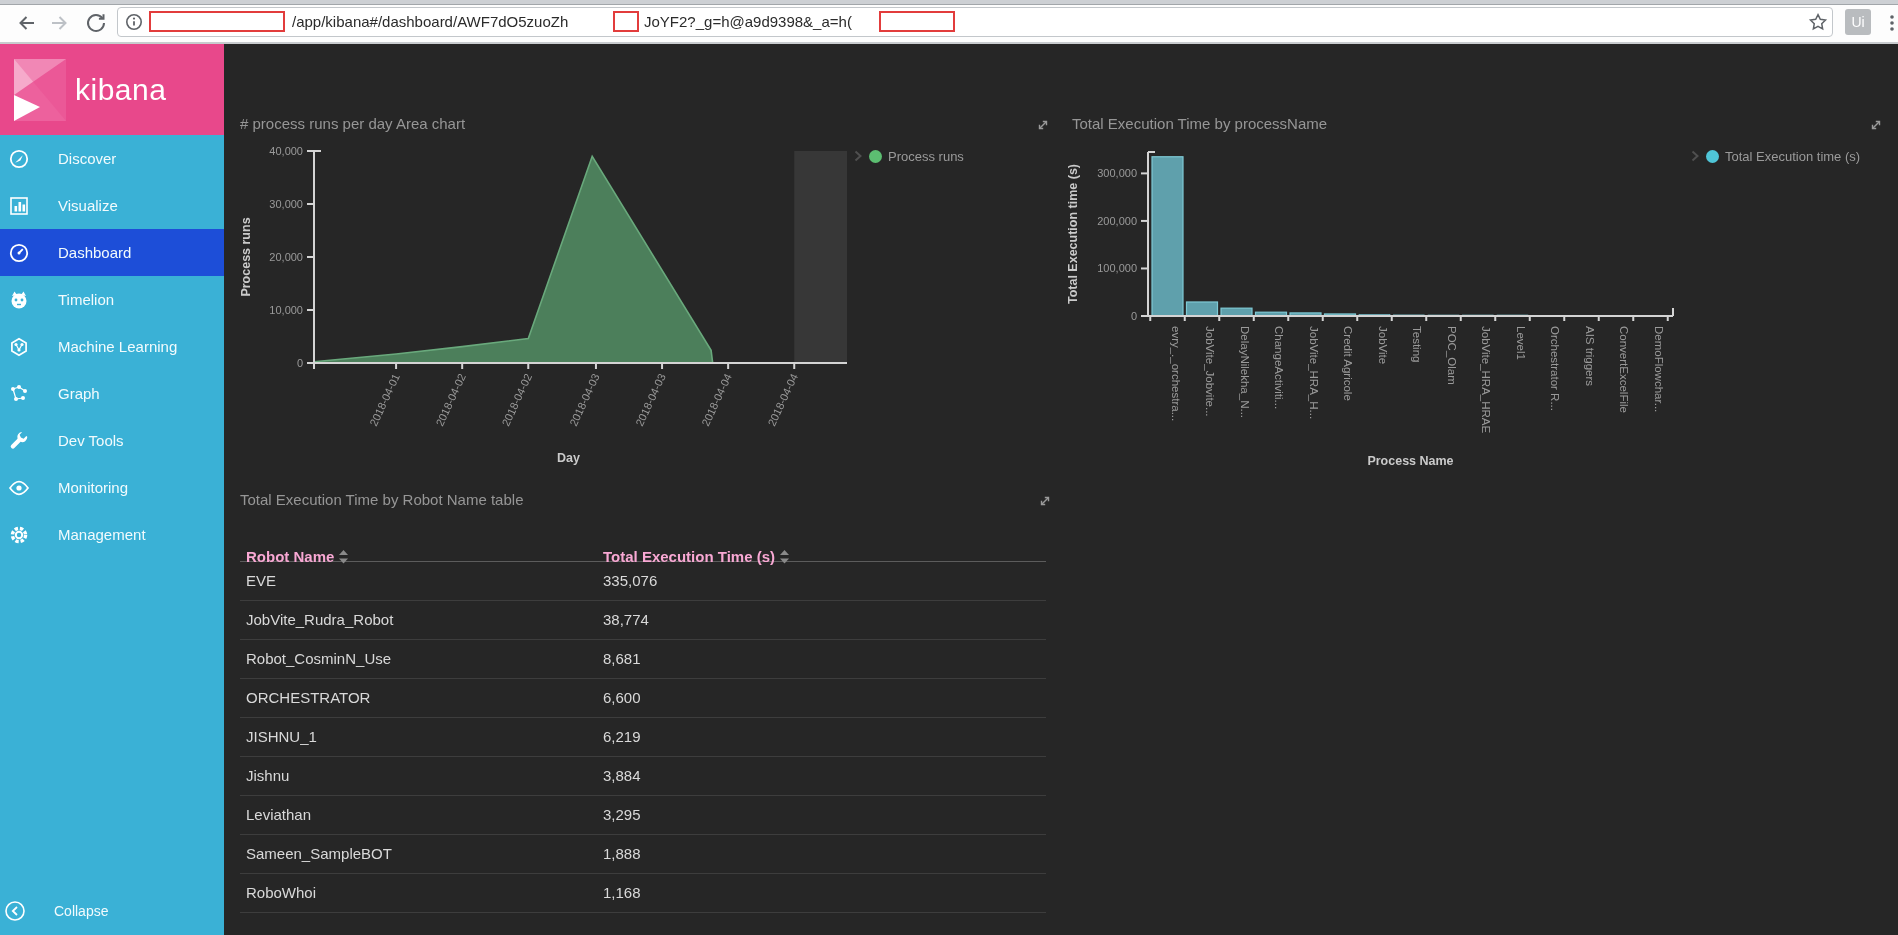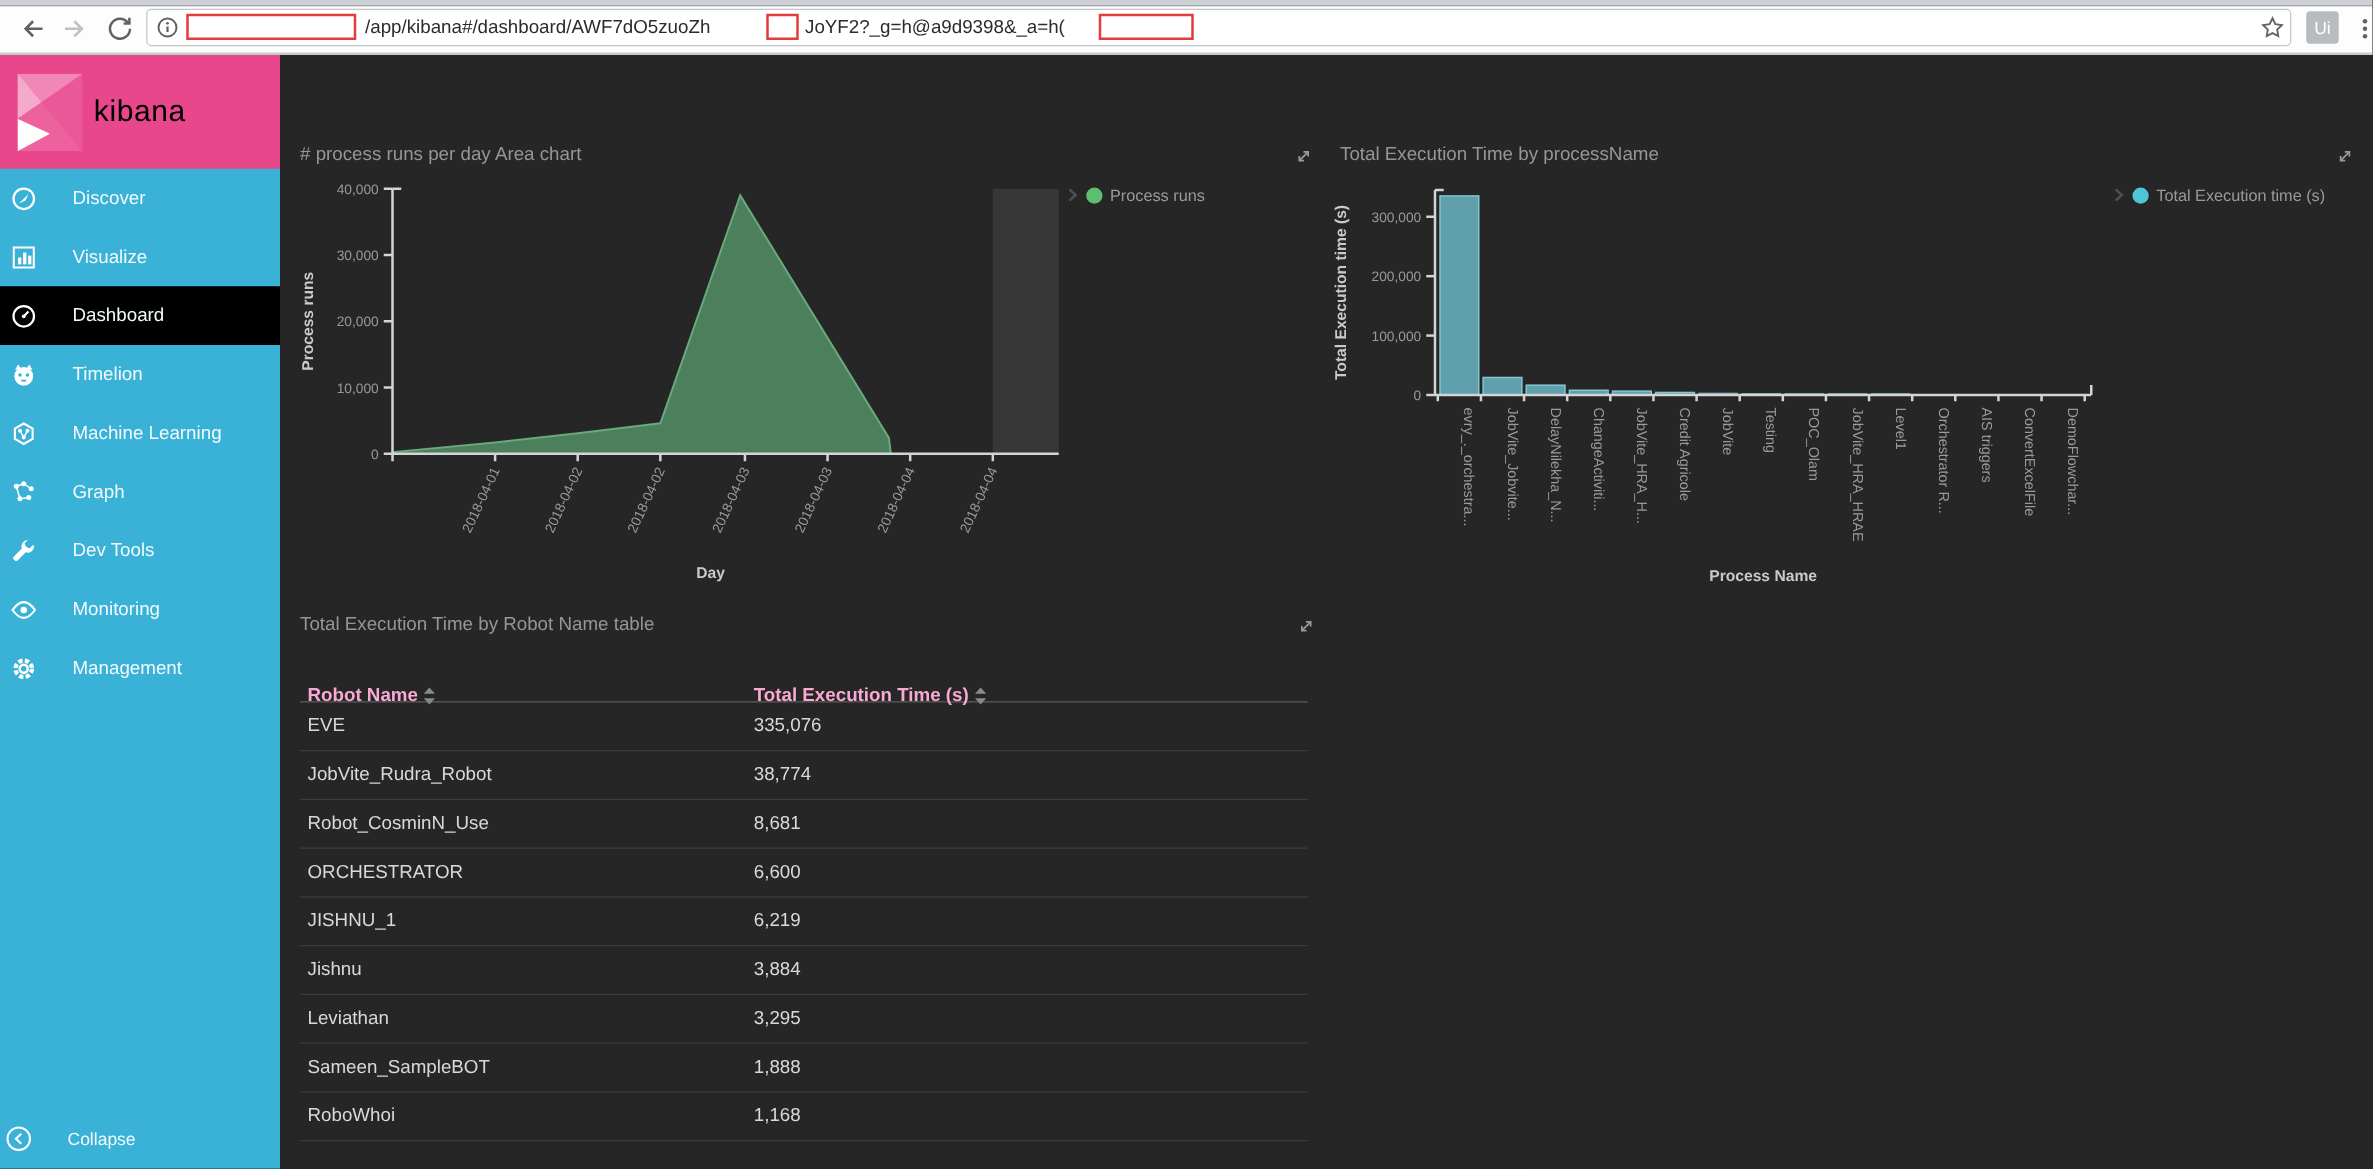--- a/index.html
+++ b/index.html
@@ -11,24 +11,24 @@
   #toolbar{position:absolute;left:0;top:6px;width:100%;height:38px;border-bottom:2px solid #c8cbce;box-sizing:border-box;background:#fdfdfd;}
   .navbtn{position:absolute;top:5px;width:24px;height:24px;}
   #omnibox{position:absolute;left:117px;top:1px;width:1716px;height:30px;background:#fff;border:1px solid #c3c7cb;border-radius:4px;box-sizing:border-box;}
   .urltext{position:absolute;top:5px;font-size:15px;color:#2b2b2b;white-space:nowrap;}
   .redact{position:absolute;top:3px;height:21px;background:#fff;border:2px solid #e23c3c;box-sizing:border-box;}
   #ui-badge{position:absolute;left:1845px;top:3px;width:26px;height:26px;background:#b9bcbf;border-radius:3px;
             color:#fff;font-size:14px;font-weight:normal;text-align:center;line-height:26px;}
   
   #sidebar{position:absolute;left:0;top:44px;width:224px;height:891px;background:#3ab1d6;}
   #logo{position:absolute;left:0;top:0;width:224px;height:91px;background:#e8488b;display:flex;align-items:center;padding-left:14px;box-sizing:border-box;}
-  #logo-text{color:#000000;font-size:24px;letter-spacing:.5px;margin-left:9px;}
+  #logo-text{color:#ffffff;font-size:30px;letter-spacing:.5px;margin-left:9px;}
   #nav{position:absolute;left:0;top:91px;width:224px;}
   .nav-item{display:flex;align-items:center;height:47px;padding-left:8px;cursor:pointer;}
-  .nav-item.active{background:#000000;}
+  .nav-item.active{background:#1d4ed8;}
   .nav-icon{width:22px;height:22px;flex:0 0 22px;}
   .nav-label{color:#f2fbfd;font-size:15px;margin-left:28px;white-space:nowrap;}
   #collapse{position:absolute;left:0;bottom:0;width:224px;height:48px;display:flex;align-items:center;padding-left:4px;box-sizing:border-box;cursor:pointer;}
   #collapse .nav-label{font-size:14px;}
   #content{position:absolute;left:224px;top:44px;width:1674px;height:891px;background:#262626;overflow:hidden;}
   .panel-title{position:absolute;font-size:15px;color:#969696;white-space:nowrap;}
   .expand-icon{position:absolute;width:14px;height:14px;cursor:pointer;}
   .legend{position:absolute;display:flex;align-items:center;height:20px;}
   .legend-chevron{width:10px;height:14px;margin-right:6px;}
   .legend-dot{width:13px;height:13px;border-radius:50%;margin-right:6px;}

